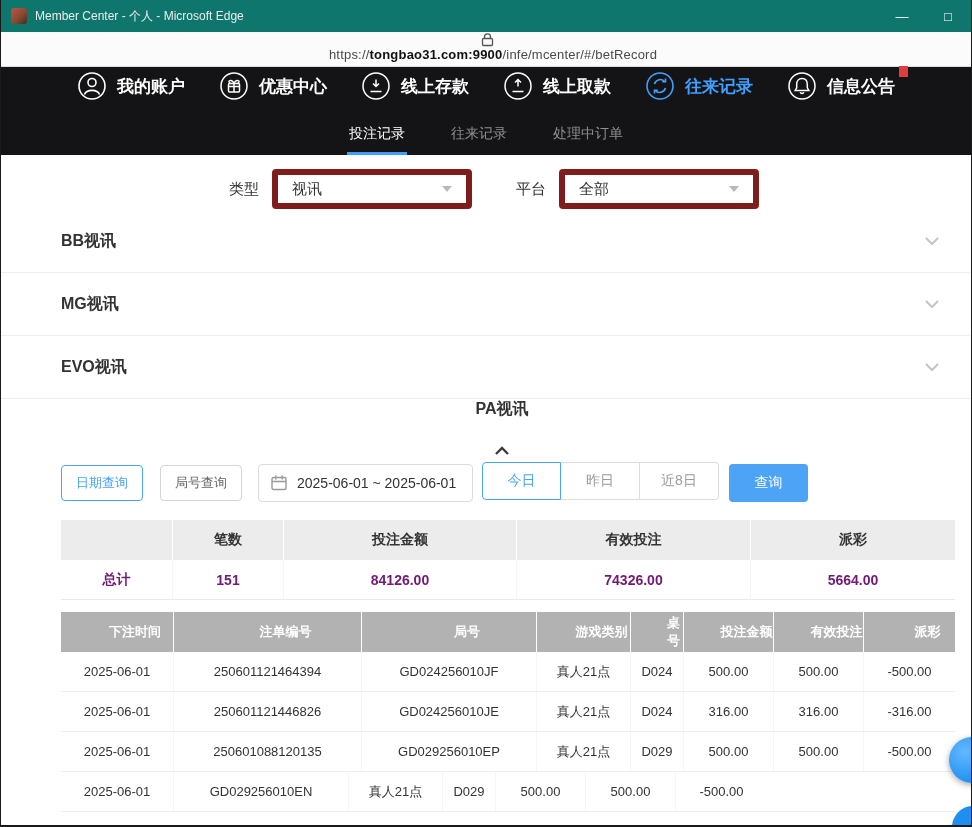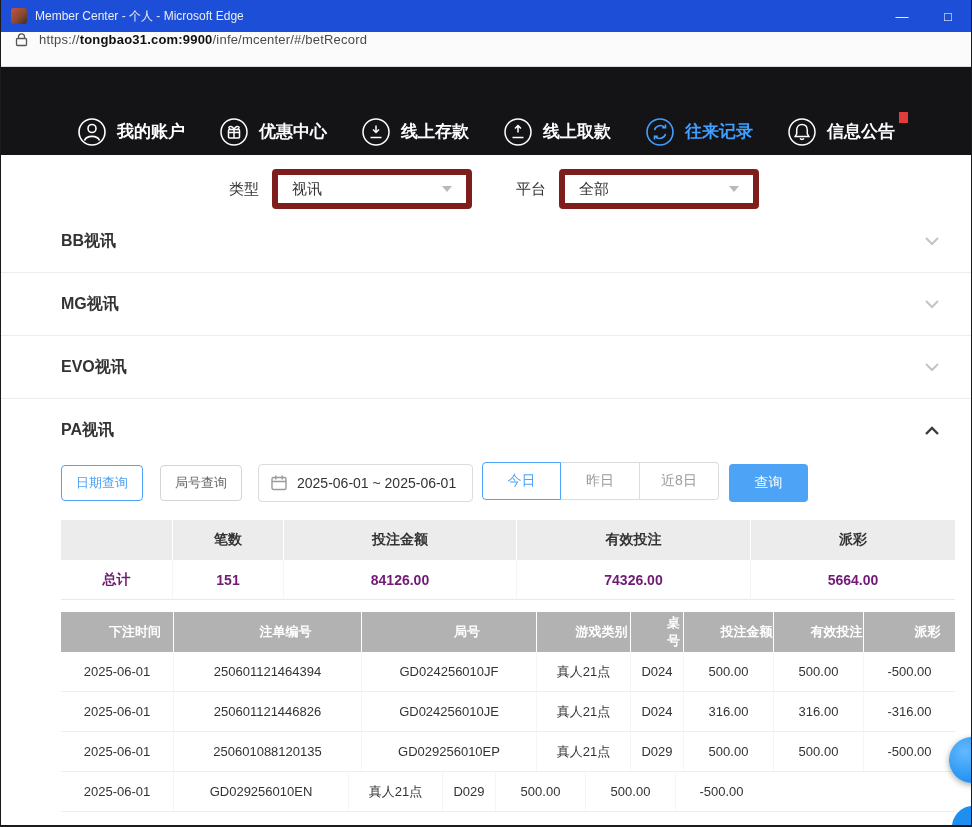--- a/index.html
+++ b/index.html
@@ -2,38 +2,38 @@
 <html><head>
 <meta charset="utf-8">
 <style>
   * { margin:0; padding:0; box-sizing:border-box; }
   html,body { width:972px; height:827px; }
   body { font-family:"Liberation Sans","DejaVu Sans",sans-serif; background:#fff; overflow:hidden; }
   .window { position:relative; width:972px; height:827px; background:#fff; overflow:hidden;
             border-left:1px solid #1a1a1a; border-right:1px solid #1a1a1a; border-bottom:2px solid #1a1a1a; }
 
   
-  .titlebar { position:absolute; top:0; left:0; right:0; height:32px; background:#1d4ed8;
+  .titlebar { position:absolute; top:0; left:0; right:0; height:32px; background:#0f766e;
               display:flex; align-items:center; padding-left:10px; }
   .favicon { width:16px; height:16px; border-radius:3px; margin-right:8px; flex:0 0 16px;
              background:linear-gradient(135deg,#c05347 0%,#8a4a30 55%,#3a2e25 100%); }
   .win-title { font-size:12px; color:#ececec; }
   .win-controls { position:absolute; right:0; top:0; height:32px; display:flex; }
   .win-btn { width:46px; height:32px; display:flex; align-items:center; justify-content:center;
              color:#fff; font-size:13px; cursor:pointer; }
 
   .addressbar { position:absolute; top:32px; left:0; right:0; height:35px; background:#fbfbfb;
-                border-bottom:1px solid #dedede; display:flex; align-items:flex-start; padding-left:14px; }
+                border-bottom:1px solid #dedede; display:flex; align-items:center; padding-left:14px;flex-direction:column; }
   .lock-wrap { margin-right:11px; display:flex; align-items:center; }
   .url { font-size:13px; color:#4a4a4a; letter-spacing:.2px; }
   .url .domain { font-weight:700; color:#101010; }
 
   
   .dark-header { position:absolute; top:67px; left:0; right:0; height:88px; background:#141417; }
-  .mainnav { height:55px; display:flex; align-items:center; justify-content:space-evenly; padding:12px 42px;margin-top:37px; }
+  .mainnav { height:55px; display:flex; align-items:flex-start; justify-content:space-evenly; padding:4px 42px; }
   .nav-item { display:flex; align-items:center; gap:10px; color:#fff; font-size:17px; font-weight:700;
               position:relative; cursor:pointer; white-space:nowrap; }
   .nav-item.active { color:#41a0ff; }
   .nav-icon { width:30px; height:30px; display:block; }
   .badge { position:absolute; top:-5px; right:-13px; width:9px; height:11px; background:#e23b3b; }
 
   .subnav { height:33px; display:flex; justify-content:center; gap:46px; }
   .tab { font-size:14px; color:#8f8f8f; padding-top:3px; position:relative; cursor:pointer; }
   .tab.active { color:#fff; }
   .tab.active::after { content:""; position:absolute; left:-2px; right:-2px; bottom:0; height:3px; background:#3f9fff; }
@@ -46,21 +46,21 @@
   .select { width:200px; height:40px; border:6px solid #7f1d1d; border-radius:4px; background:#fff;
             display:flex; align-items:center; padding:0 14px; font-size:15px; color:#333;
             position:relative; cursor:pointer; }
   .caret { position:absolute; right:14px; width:0; height:0;
            border-left:5px solid transparent; border-right:5px solid transparent; border-top:6px solid #b9b9b9; }
   .filter-gap { width:44px; }
 
   .sections { position:absolute; top:55px; left:0; right:0; }
   .section-row { height:63px; display:flex; align-items:center; justify-content:space-between;
                  padding:0 28px 0 60px; border-bottom:1px solid #ededed; cursor:pointer; }
-  .section-row.expanded { border-bottom:none; }
+  .section-row.expanded { border-bottom:none;flex-direction:column; }
   .section-label { font-size:16px; font-weight:700; color:#333; }
 
   .controls { position:absolute; top:307px; left:60px; display:flex; align-items:center; }
   .btn { height:36px; padding:0 14px; border-radius:4px; font-size:13px; background:#fff; cursor:pointer; }
   .outline-blue { border:1px solid #4da3f5; color:#4da3f5; }
   .outline-gray { border:1px solid #d4d4d4; color:#666; margin-left:17px; }
   .datepicker { margin-left:16px; width:215px; height:38px; border:1px solid #dcdcdc; border-radius:4px;
                 display:flex; align-items:center; padding:0 11px; gap:9px; font-size:14px; color:#333; cursor:pointer; }
   .btn-group { margin-left:9px; display:flex; height:42px;justify-content:space-between; }
   .grp { width:79px; height:38px; border:1px solid #dcdcdc; background:#fff; color:#9b9b9b; font-size:14px; cursor:pointer; }

